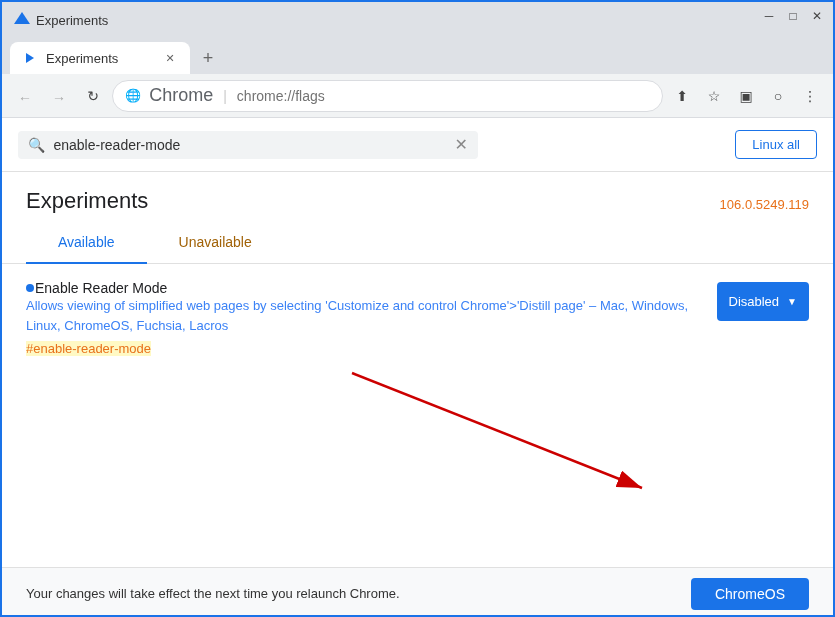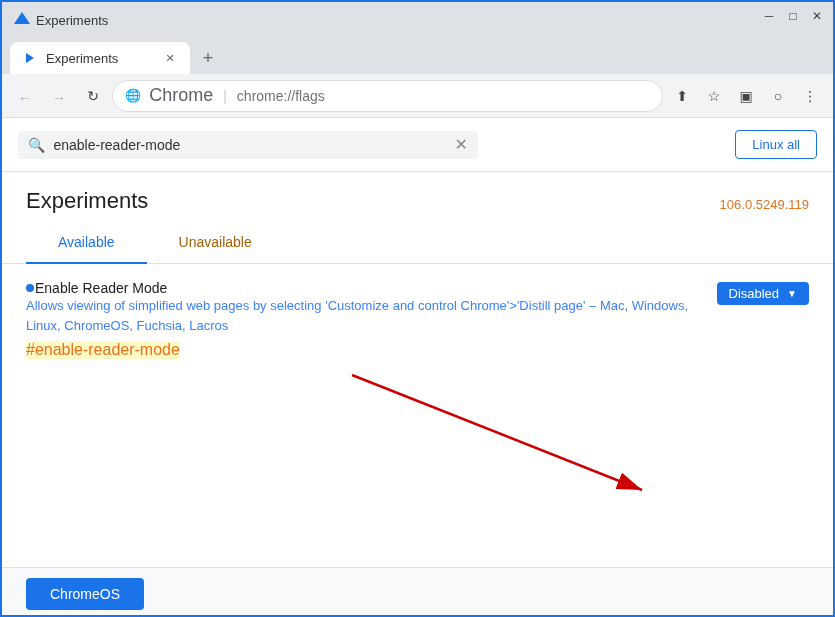--- a/index.html
+++ b/index.html
@@ -285,37 +285,37 @@
       font-weight: 500;
       color: #202124;
     }
     .flag-description {
       font-size: 13px;
       color: #3b82f6;
       line-height: 1.5;
       margin-left: 0;
     }
     .flag-link {
-      font-size: 16px;
+      font-size: 13px;
       color: #e8711a;
       text-decoration: none;
       background: #fff9c4;
       display: inline-block;
       margin-top: 6px;
     }
 
     
     .flag-dropdown {
       display: flex;
       align-items: center;
       background: #1a73e8;
       color: white;
       border: none;
       border-radius: 4px;
-      padding: 4px 12px;
+      padding: 12px 12px;
       font-size: 13px;
       cursor: pointer;
       gap: 8px;
       white-space: nowrap;
       flex-shrink: 0;
       margin-top: 2px;
     }
     .dropdown-chevron {
       font-size: 10px;
     }
@@ -452,15 +452,16 @@
           </marker>
         </defs>
         <line x1="250" y1="60" x2="540" y2="175" stroke="#cc0000" stroke-width="2.5" marker-end="url(#arrowhead)"></line>
       </svg>
     </div>
 
     <div style="height:52px;"></div>
   </div>
 
   <div class="bottom-bar">
+    <span class="bottom-message">Your changes will take effect the next time you relaunch Chrome.</span>
     <button class="relaunch-btn">ChromeOS</button>
   </div>
 </div>
 
 </body></html>

